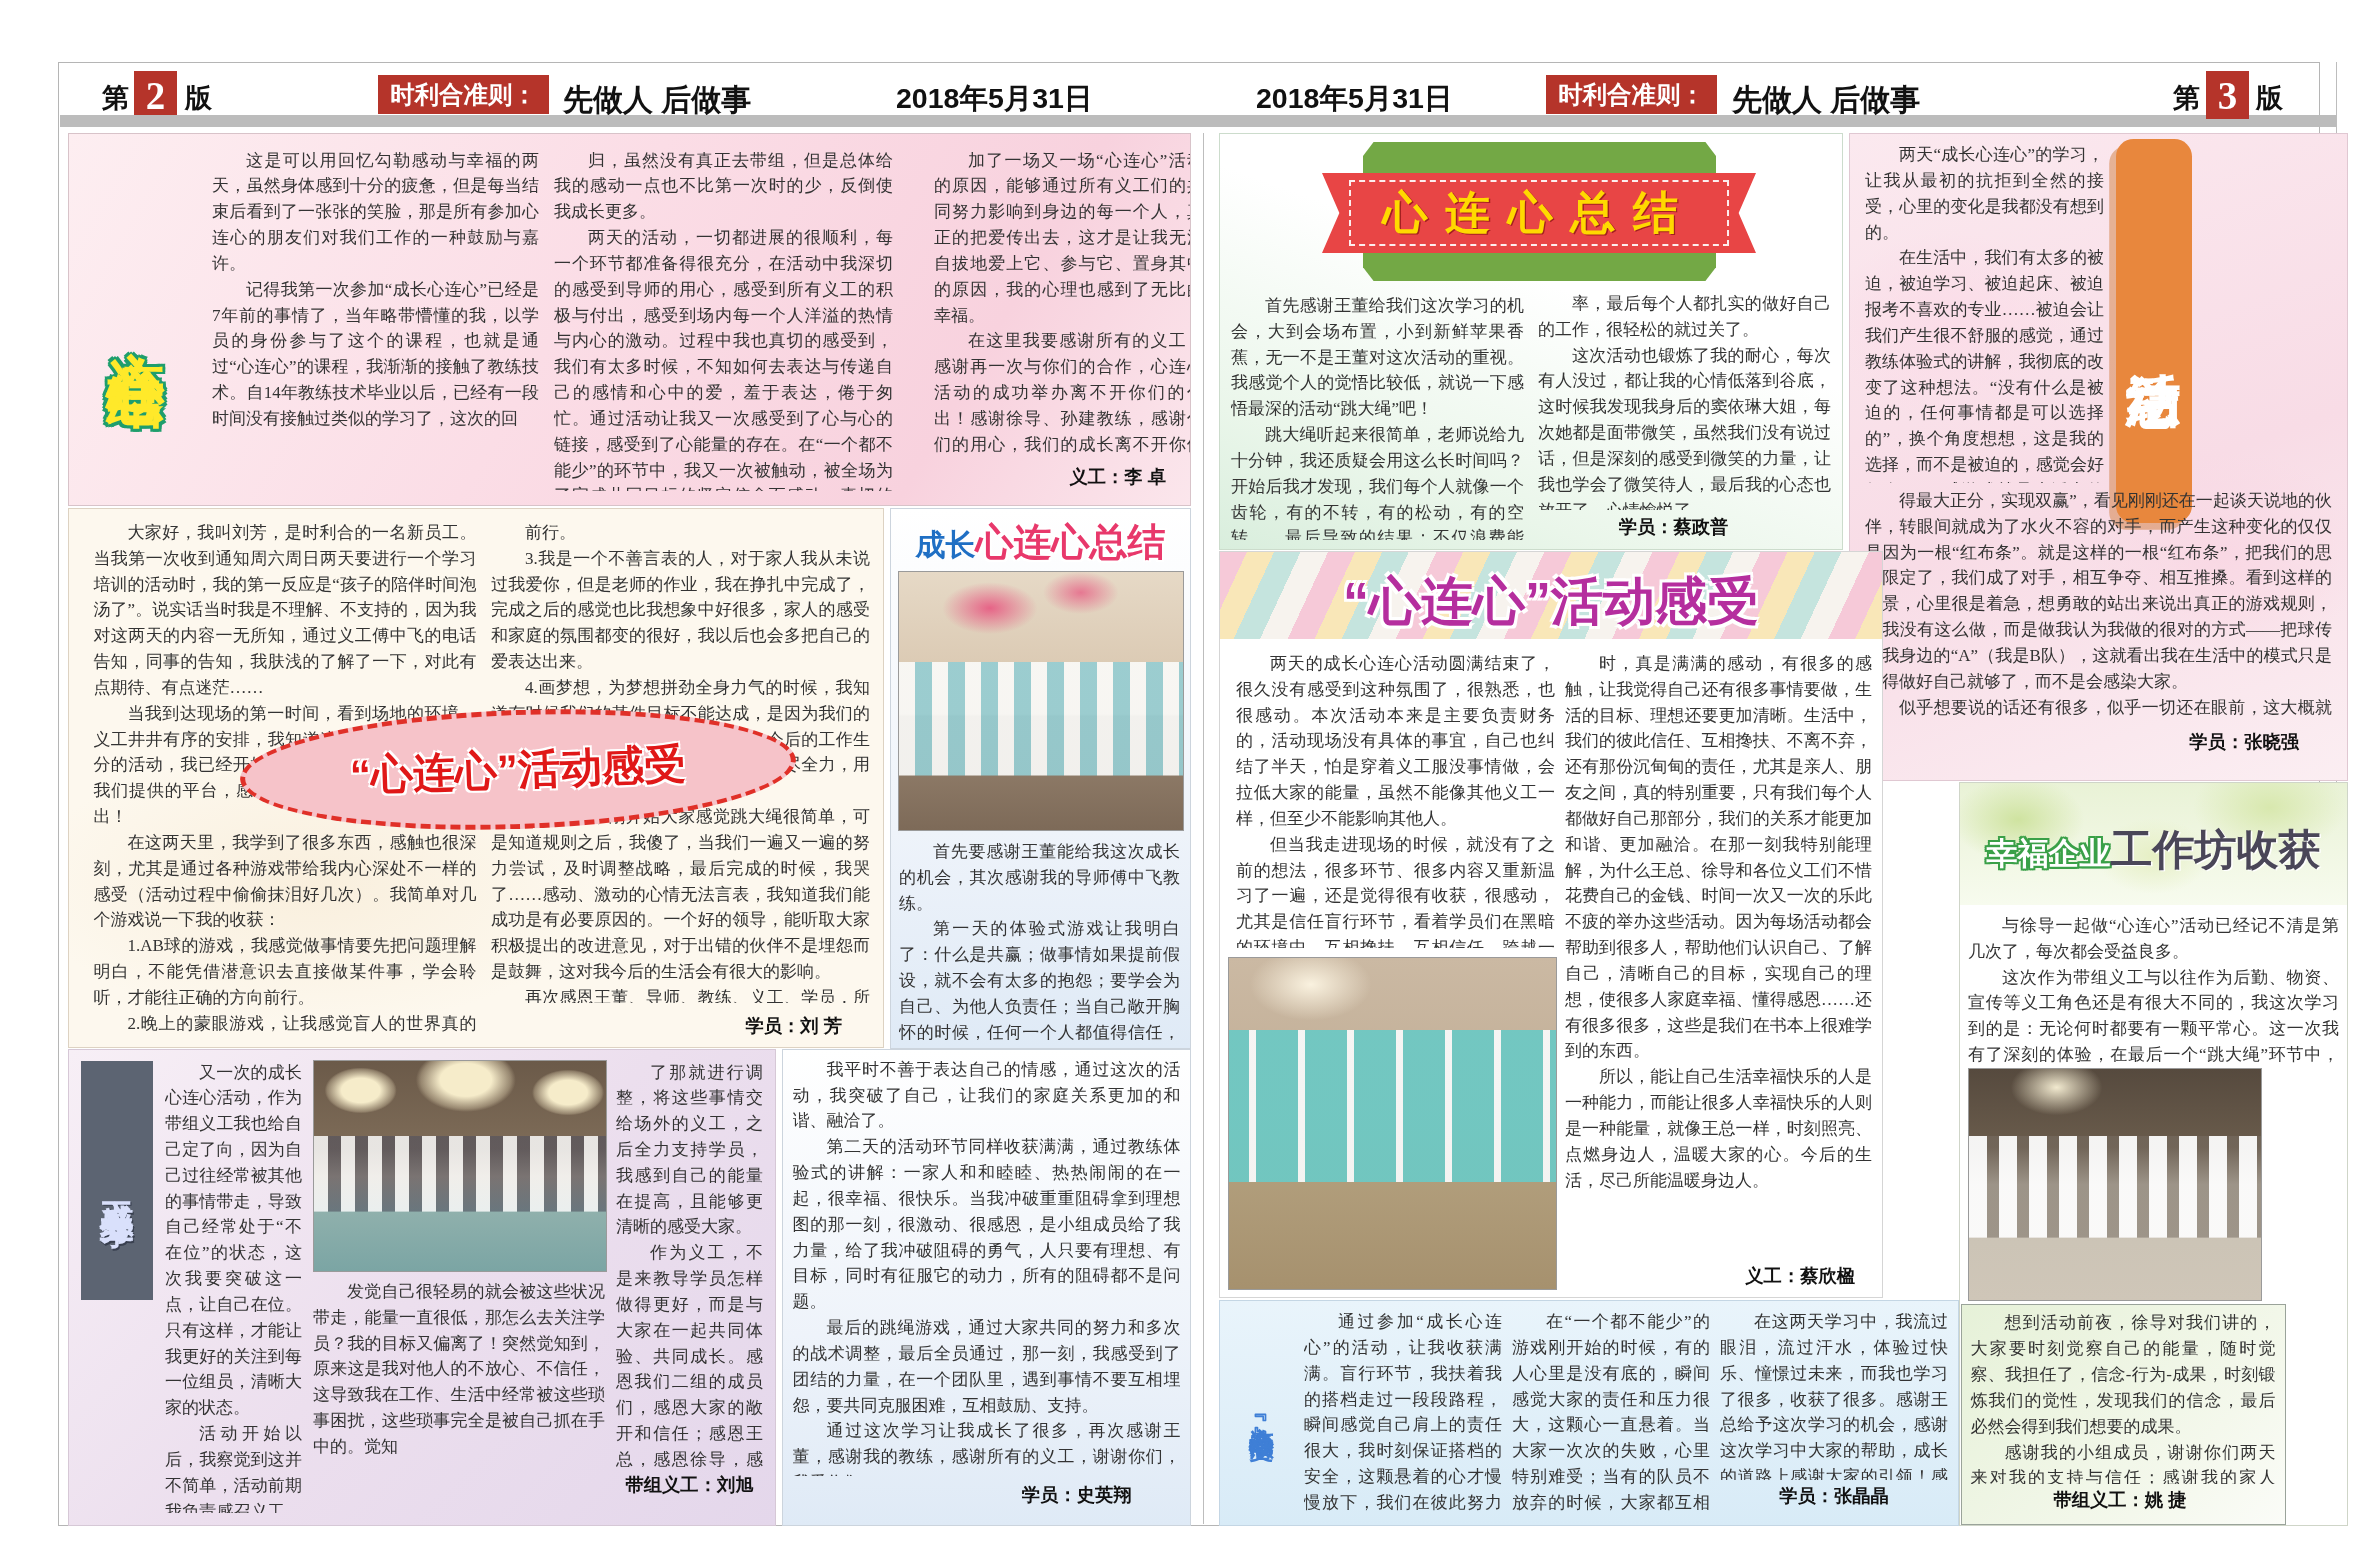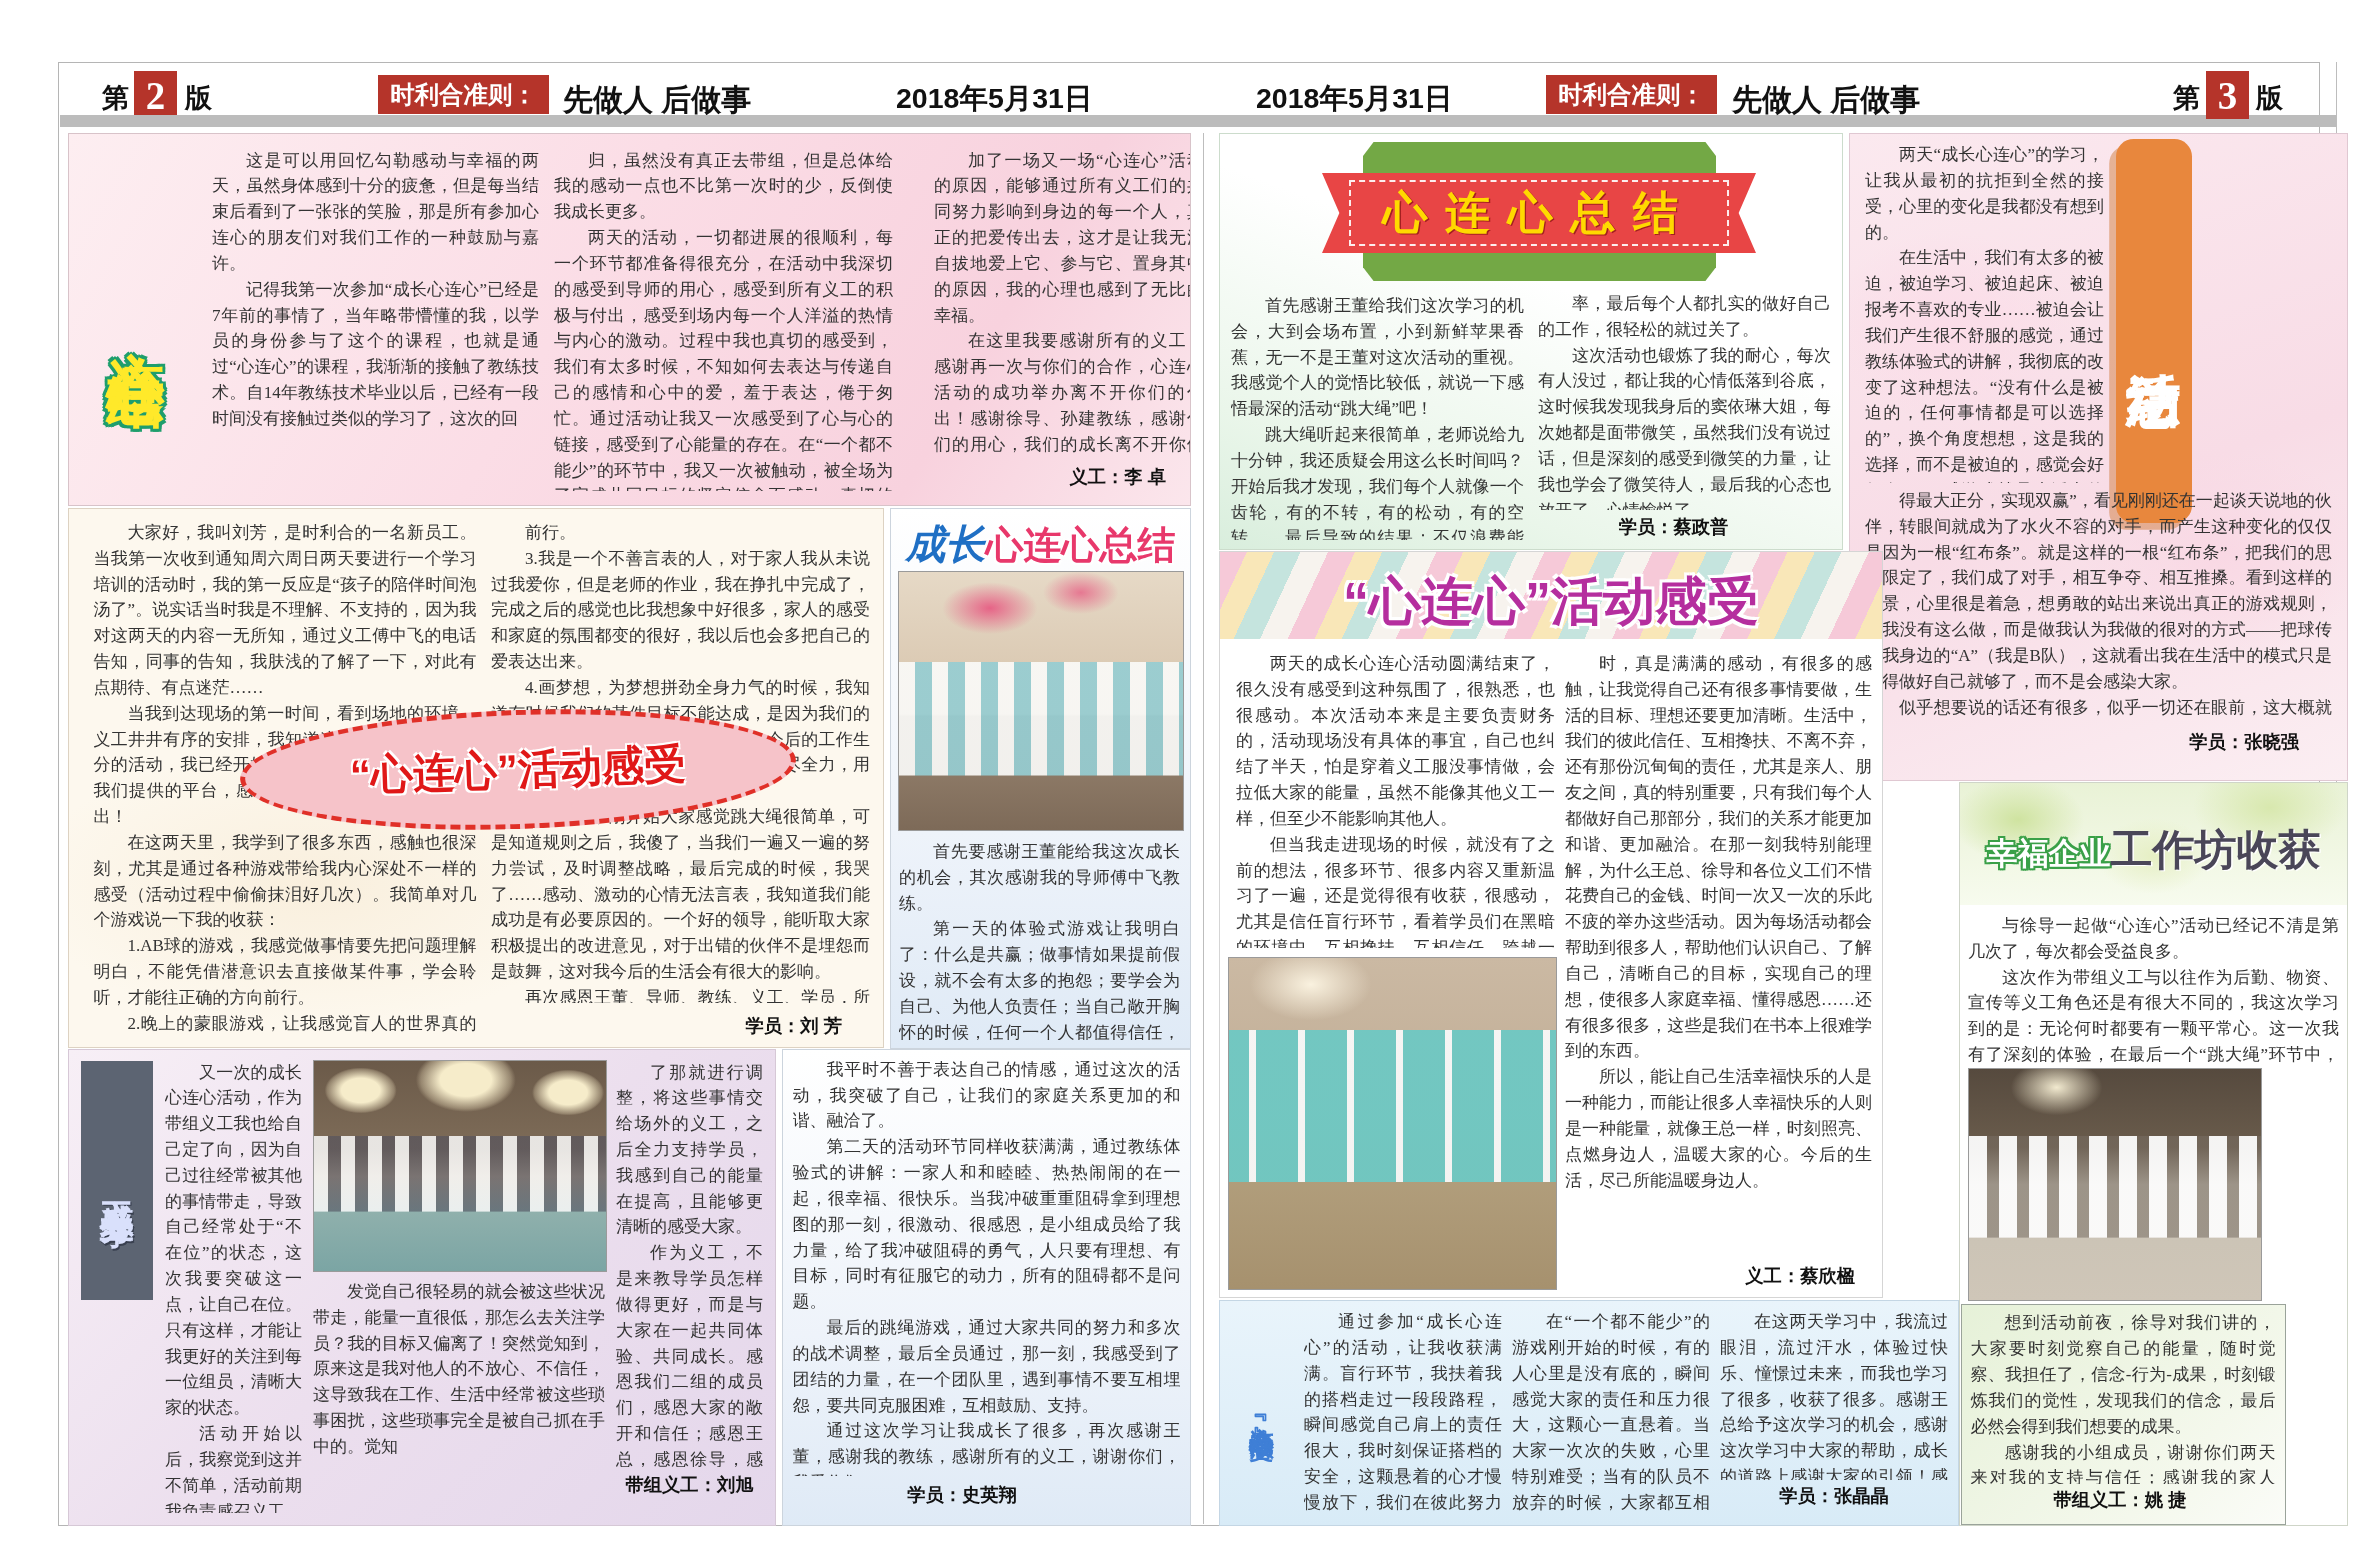--- a/index.html
+++ b/index.html
@@ -50,21 +50,21 @@
   .ellipse span{font-family:"Liberation Sans",sans-serif;font-weight:bold;font-size:42px;color:#e01818;
      text-shadow:2px 2px 0 #fff,-2px -2px 0 #fff,2px -2px 0 #fff,-2px 2px 0 #fff;}
   .ribbon-green{background:#73a845;clip-path:polygon(3% 0,97% 0,100% 10%,100% 90%,97% 100%,3% 100%,0 90%,0 10%);}
   .ribbon-red{background:#e84545;clip-path:polygon(0 0,100% 0,96% 50%,100% 100%,0 100%,4% 50%);
               display:flex;align-items:center;justify-content:center;}
   .ribbon-red:after{content:"";position:absolute;inset:6.8px 27px;border:2px dashed rgba(255,255,255,.9);}
   .ribbon-red span{font-family:"Liberation Sans",sans-serif;font-weight:bold;font-size:45px;letter-spacing:17.6px;
      color:#ffd900;text-shadow:1.4px 1.4px 0 #a32020;}
   .hl-magenta{font-family:"Liberation Sans",sans-serif;font-weight:bold;font-size:52px;color:#b52e9e;
      text-shadow:2.7px 2.7px 0 #fff,-2.7px -2.7px 0 #fff,2.7px -2.7px 0 #fff,-2.7px 2.7px 0 #fff;}
-  .hl-growth1{font-family:"Liberation Sans",sans-serif;font-weight:bold;font-size:40px;color:#1f6fc4;font-style:italic;}
+  .hl-growth1{font-family:"Liberation Sans",sans-serif;font-weight:bold;font-size:30px;color:#1f6fc4;}
   .hl-growth2{font-family:"Liberation Sans",sans-serif;font-weight:bold;font-size:38px;color:#e8386b;
      text-shadow:2px 2px 0 #fff,-2px -2px 0 #fff,2px -2px 0 #fff,-2px 2px 0 #fff;}
   .hl-happy1{font-family:"Liberation Sans",sans-serif;font-weight:bold;font-size:31px;color:#ffffff;
      text-shadow:2px 2px 0 #3aa048,-2px -2px 0 #3aa048,2px -2px 0 #3aa048,-2px 2px 0 #3aa048,
                  0 2px 0 #3aa048,0 -2px 0 #3aa048,2px 0 0 #3aa048,-2px 0 0 #3aa048;}
   .hl-happy2{font-family:"Liberation Sans",sans-serif;font-weight:bold;font-size:42px;color:#4a4658;
      text-shadow:1.4px 1.4px 0 #fff;}
   .photo{position:absolute;border:0.7px solid #9a9a9a;}
   .photo1{background:
     radial-gradient(68px 37px at 32% 14%,rgba(231,80,125,.85),transparent 70%),
@@ -164,21 +164,21 @@
       </div>
   </div>
 
   <div class="sec sCb" style="left:782px;top:1049px;width:407px;height:475px;">
     <div class="txt" style="left:9.5px;top:6.8px;width:388px;height:419px;">
         <p class="para">我平时不善于表达自己的情感，通过这次的活动，我突破了自己，让我们的家庭关系更加的和谐、融洽了。</p>
         <p class="para">第二天的活动环节同样收获满满，通过教练体验式的讲解：一家人和和睦睦、热热闹闹的在一起，很幸福、很快乐。当我冲破重重阻碍拿到理想图的那一刻，很激动、很感恩，是小组成员给了我力量，给了我冲破阻碍的勇气，人只要有理想、有目标，同时有征服它的动力，所有的阻碍都不是问题。</p>
         <p class="para">最后的跳绳游戏，通过大家共同的努力和多次的战术调整，最后全员通过，那一刻，我感受到了团结的力量，在一个团队里，遇到事情不要互相埋怨，要共同克服困难，互相鼓励、支持。</p>
         <p class="para">通过这次学习让我成长了很多，再次感谢王董，感谢我的教练，感谢所有的义工，谢谢你们，我爱你们。</p>
       </div>
-    <div class="byline" style="left:9.5px;top:432px;width:339px;text-align:center;">学员：史英翔</div>
+    <div class="byline" style="left:9.5px;top:432px;width:339px;">学员：史英翔</div>
   </div>
 
   <div class="sec sD" style="left:68px;top:1049px;width:706px;height:475px;">
     <div class="vtext title-ygfx abs" style="left:12.2px;top:11px;width:72px;height:239px;">义工感受分享</div>
     <div class="photo photo2" style="left:244px;top:9.5px;width:292px;height:210px;"></div>
     <div class="txt" style="left:96px;top:9.5px;width:137px;height:453px;">
         <p class="para">又一次的成长心连心活动，作为带组义工我也给自己定了向，因为自己过往经常被其他的事情带走，导致自己经常处于“不在位”的状态，这次我要突破这一点，让自己在位。只有这样，才能让我更好的关注到每一位组员，清晰大家的状态。</p>
         <p class="para">活动开始以后，我察觉到这并不简单，活动前期我负责感召义工、物资及酒店的对接，课程开始后偶尔会有一些问题出现，如部分物资没到位、酒店对接场餐、义工临时状况等，第一天早上直至下午茶歇时间，我</p>
       </div>
     <div class="txt" style="left:244px;top:229px;width:292px;height:233px;">

